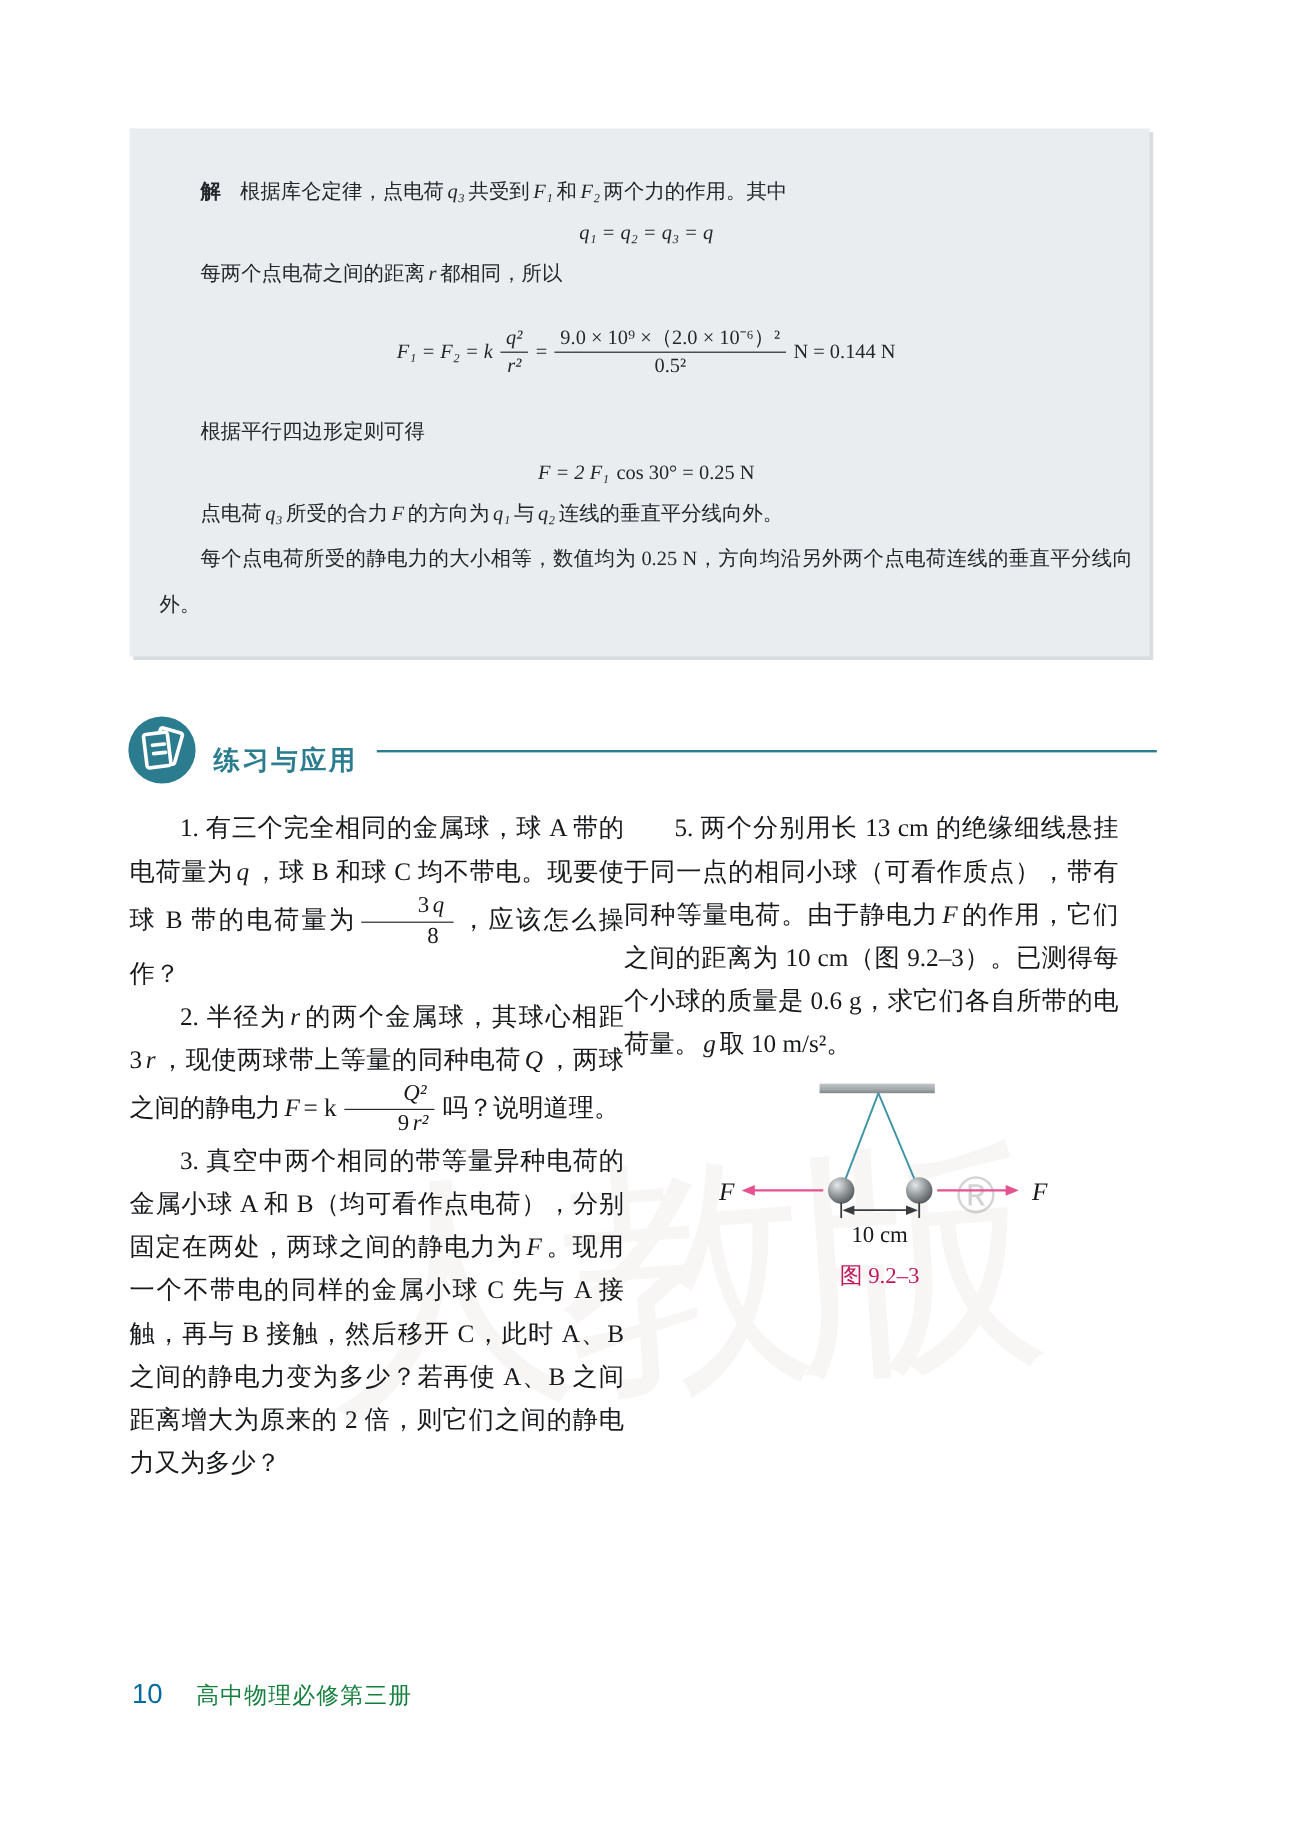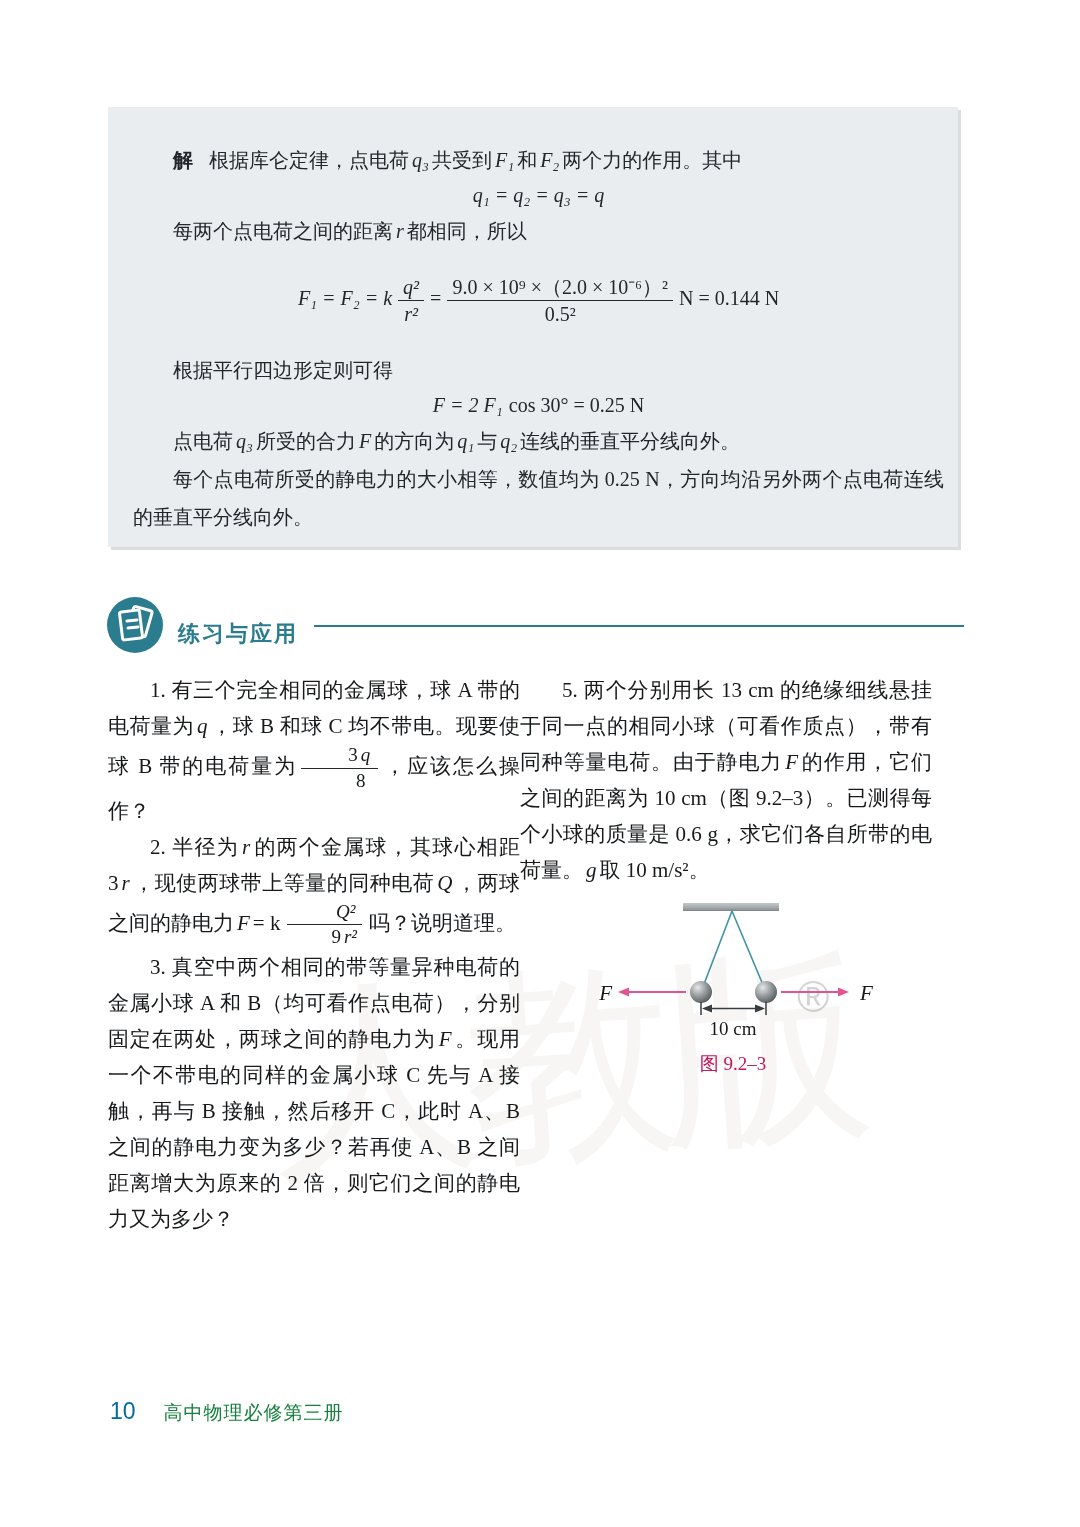--- a/index.html
+++ b/index.html
@@ -4,21 +4,21 @@
 <style>
   html,body{margin:0;padding:0;background:#fff;}
   .page{
     position:relative;width:1080px;height:1527px;background:#ffffff;
     font-family:"Liberation Serif", serif;color:#1c1f22;overflow:hidden;
   }
   
   .solution-box{
     position:absolute;left:108px;top:107px;width:850px;height:440px;
     box-sizing:border-box;background:#eaedf0;box-shadow:3px 3px 0 #d9dde0;
-    padding:34px 14px 0 25px;font-size:20px;line-height:38px;color:#23262a;
+    padding:34px 14px 0 25px;font-size:17px;line-height:38px;color:#23262a;
   }
   .solution-box p{margin:0;text-indent:2em;text-align:justify;}
   .solution-label{font-weight:bold;margin-right:16px;font-family:"Liberation Sans",sans-serif;}
   .v{font-style:italic;}
   .cjk .v{margin:0 3px;}
   .formula{margin:1px 0;text-align:center;text-indent:0;line-height:normal;padding:4px 0;}
   .formula-main{padding:8px 0;}
   .formula > span{margin:16px 3px;}
   .frac{display:inline-block;vertical-align:middle;text-align:center;line-height:1.2;margin:0 4px;}
   .frac .top{display:block;border-bottom:1.5px solid #26292c;padding:0 5px 1px;}

